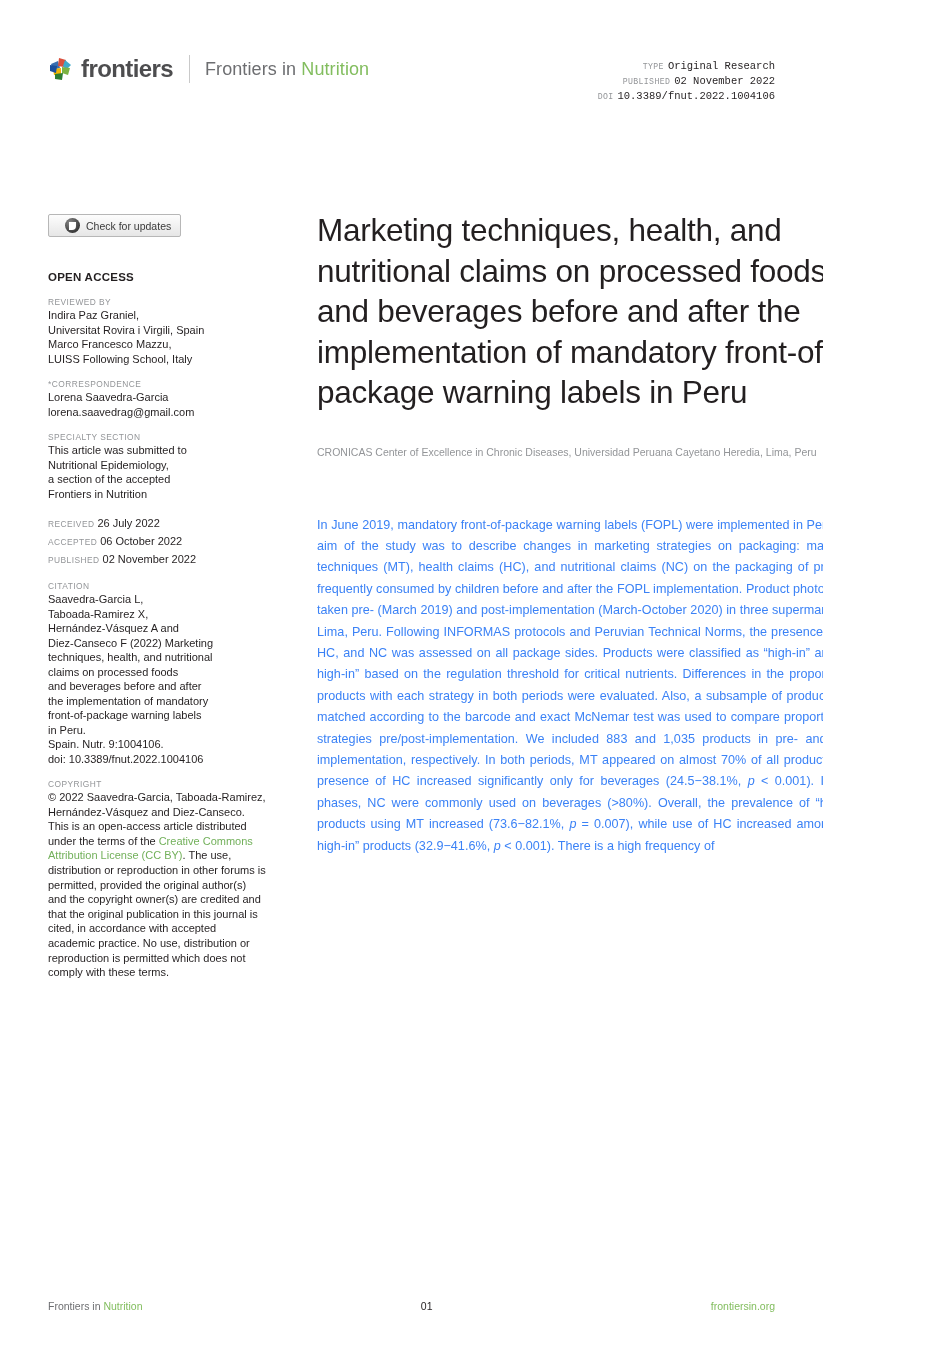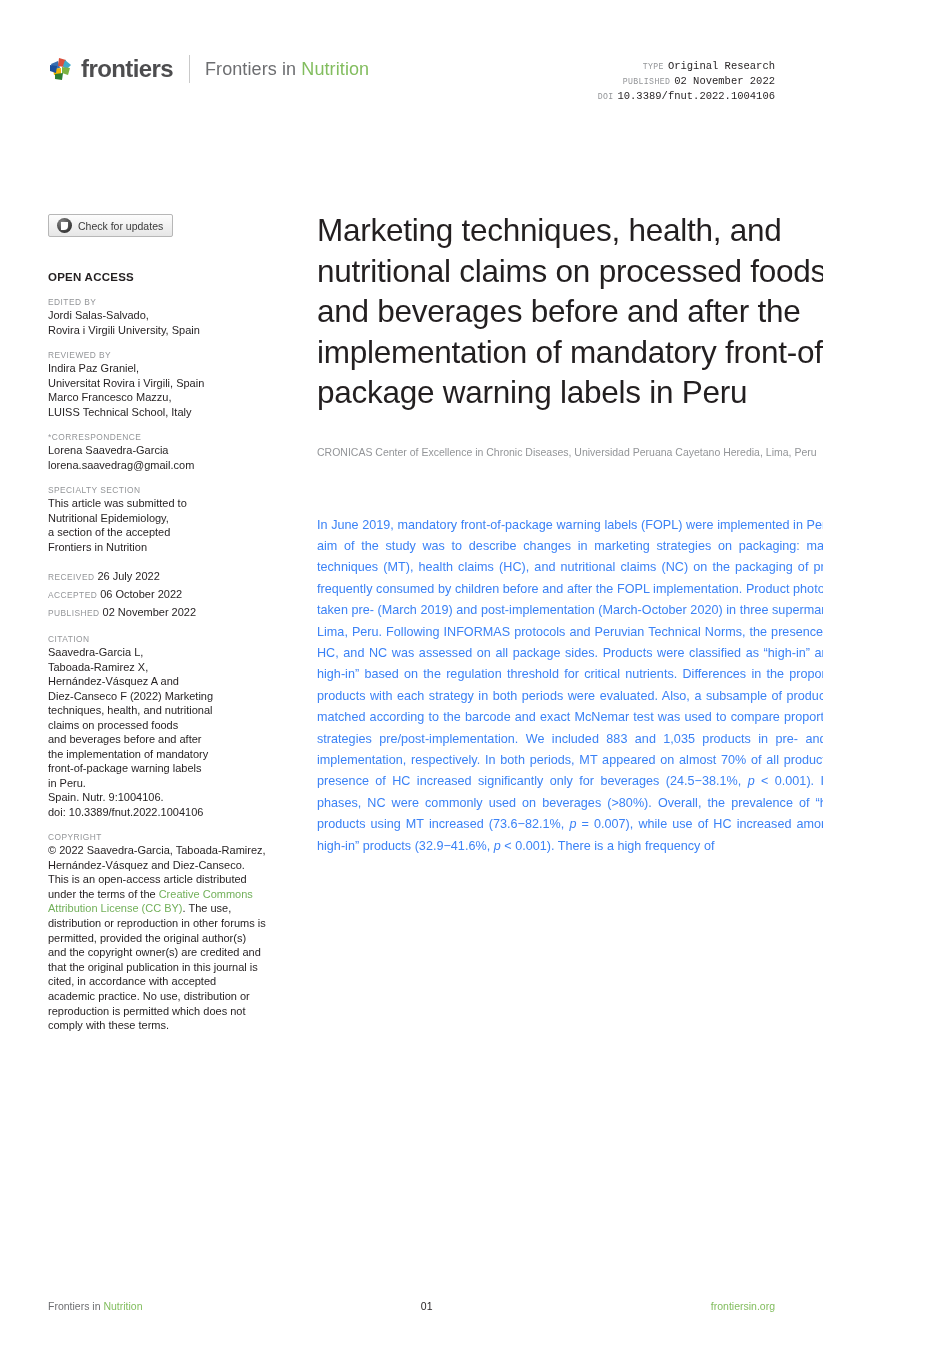--- a/index.html
+++ b/index.html
@@ -82,21 +82,21 @@
     left: 48px;
     top: 214px;
     width: 218px;
   }
   .crossmark {
     display: inline-flex;
     align-items: center;
     border: 1px solid #b7b7b7;
     border-radius: 2px;
     background: linear-gradient(#fdfdfd, #e6e6e6);
-    padding: 3px 9px 3px 8px;
+    padding: 3px 9px 3px 16px;
     margin-bottom: 34px;
   }
   .crossmark .cm-icon {
     width: 15px;
     height: 15px;
     border-radius: 50%;
     background: radial-gradient(circle at 35% 30%, #888, #3a3a3a 70%);
     position: relative;
     margin-right: 6px;
     flex: none;
@@ -231,32 +231,27 @@
 
   <div class="sidebar">
 
     <div class="crossmark">
       <span class="cm-icon"></span>
       <span class="cm-label">Check for updates</span>
     </div>
 
     <div class="oa-title">OPEN ACCESS</div>
 
-    <div class="meta-block">
-      <div class="meta-label">EDITED BY</div>
-      <div class="meta-line">Jordi Salas-Salvado,</div>
-      <div class="meta-line">Rovira i Virgili University, Spain</div>
-    </div>
 
     <div class="meta-block">
       <div class="meta-label">REVIEWED BY</div>
       <div class="meta-line">Indira Paz Graniel,</div>
       <div class="meta-line">Universitat Rovira i Virgili, Spain</div>
       <div class="meta-line">Marco Francesco Mazzu,</div>
-      <div class="meta-line">LUISS Technical School, Italy</div>
+      <div class="meta-line">LUISS Following School, Italy</div>
     </div>
 
     <div class="meta-block">
       <div class="meta-label">*CORRESPONDENCE</div>
       <div class="meta-line">Lorena Saavedra-Garcia</div>
       <div class="meta-line">lorena.saavedrag@gmail.com</div>
     </div>
 
     <div class="meta-block">
       <div class="meta-label">SPECIALTY SECTION</div>

